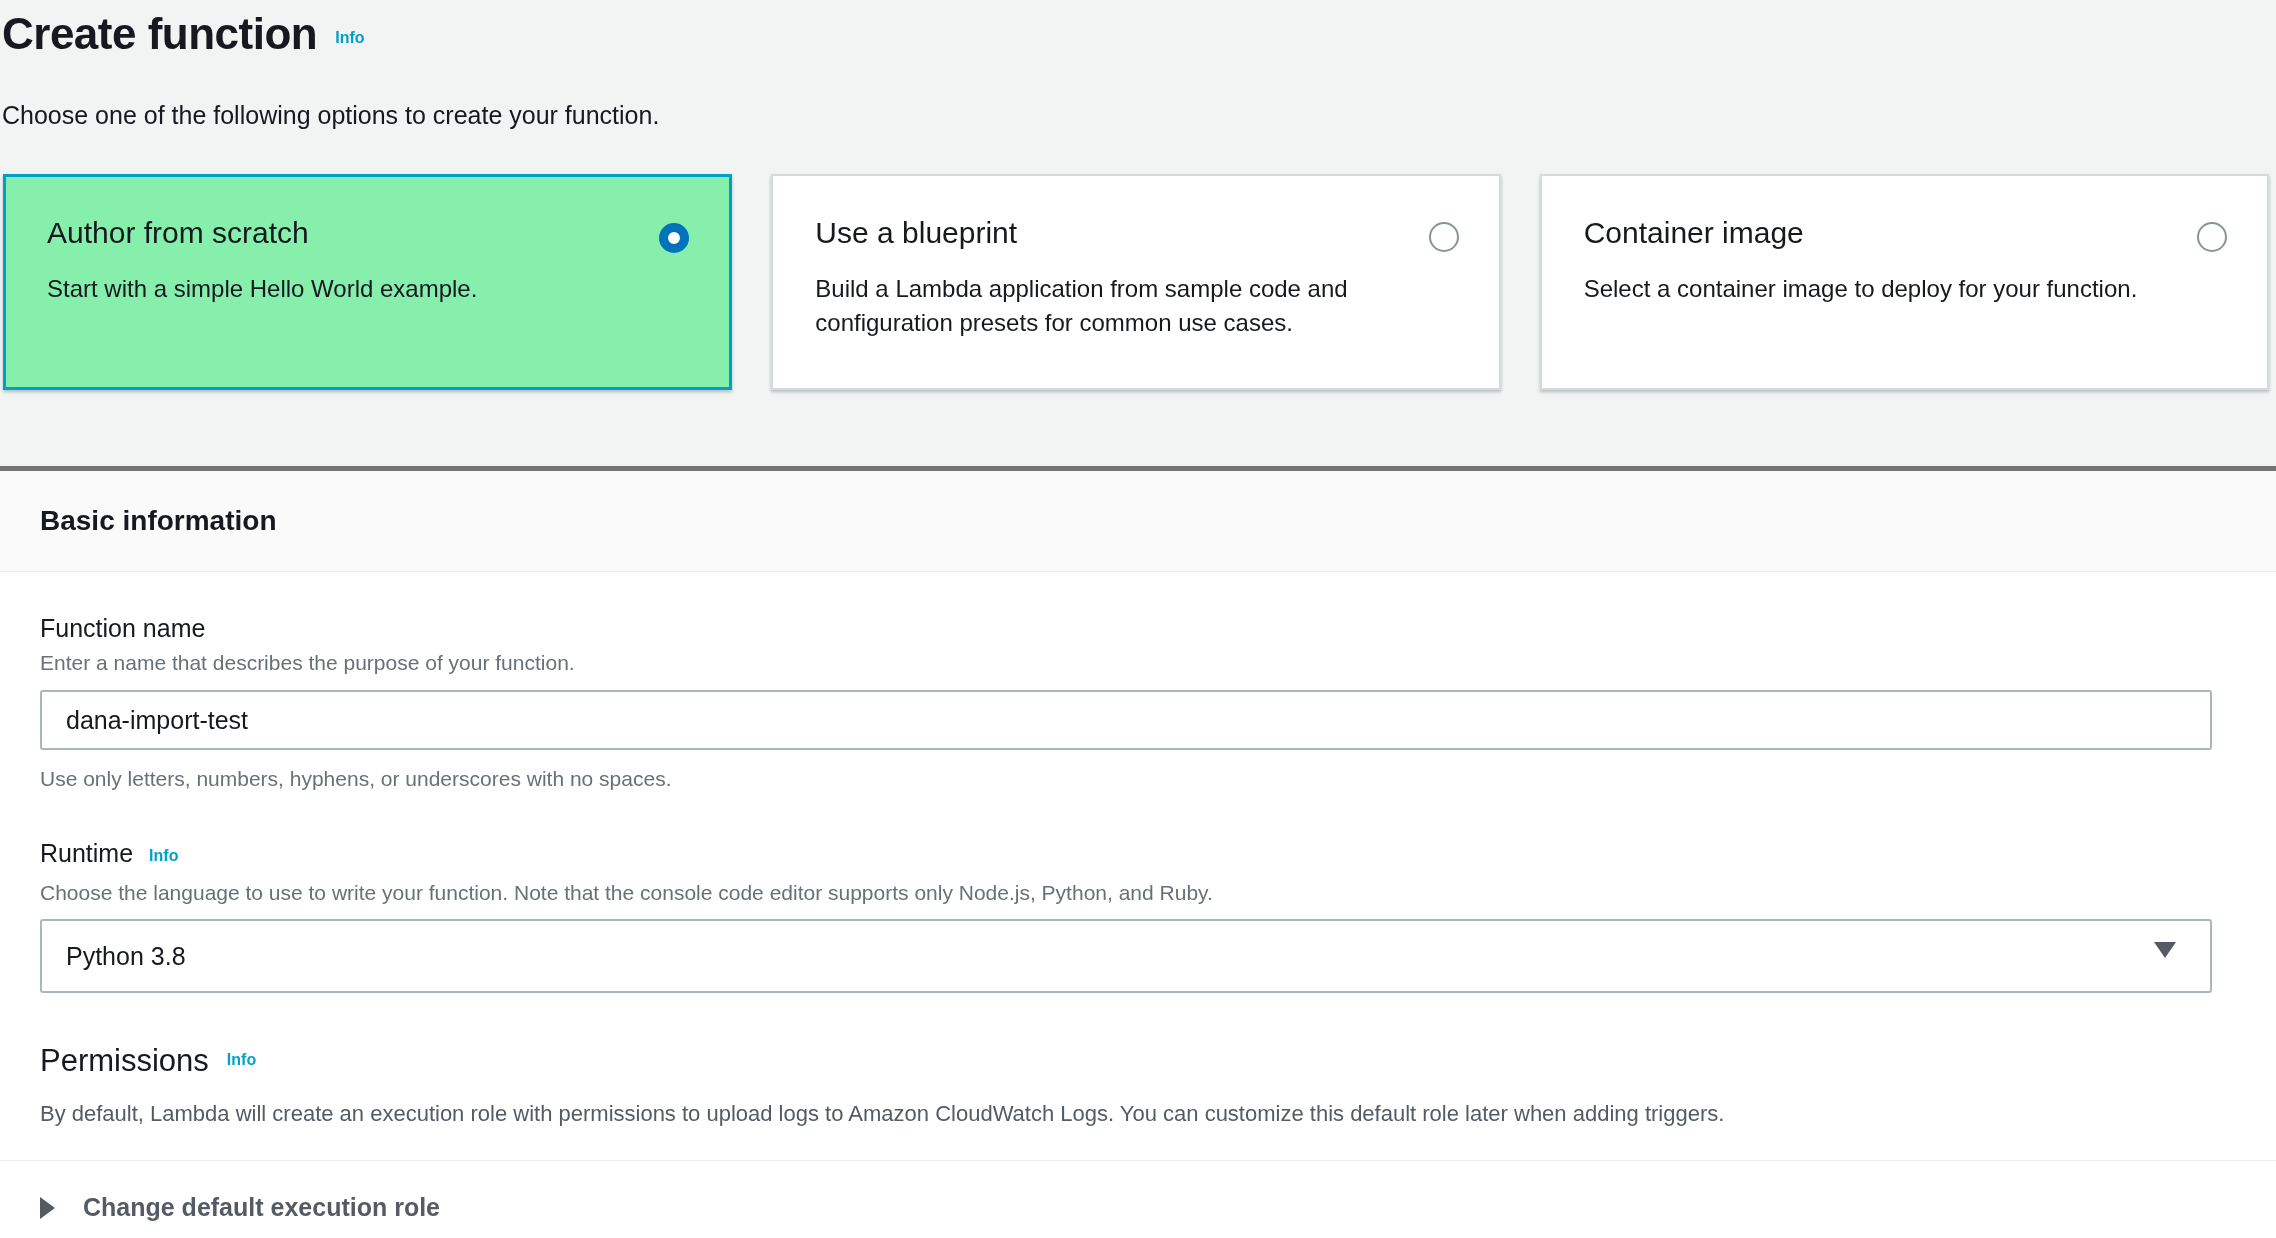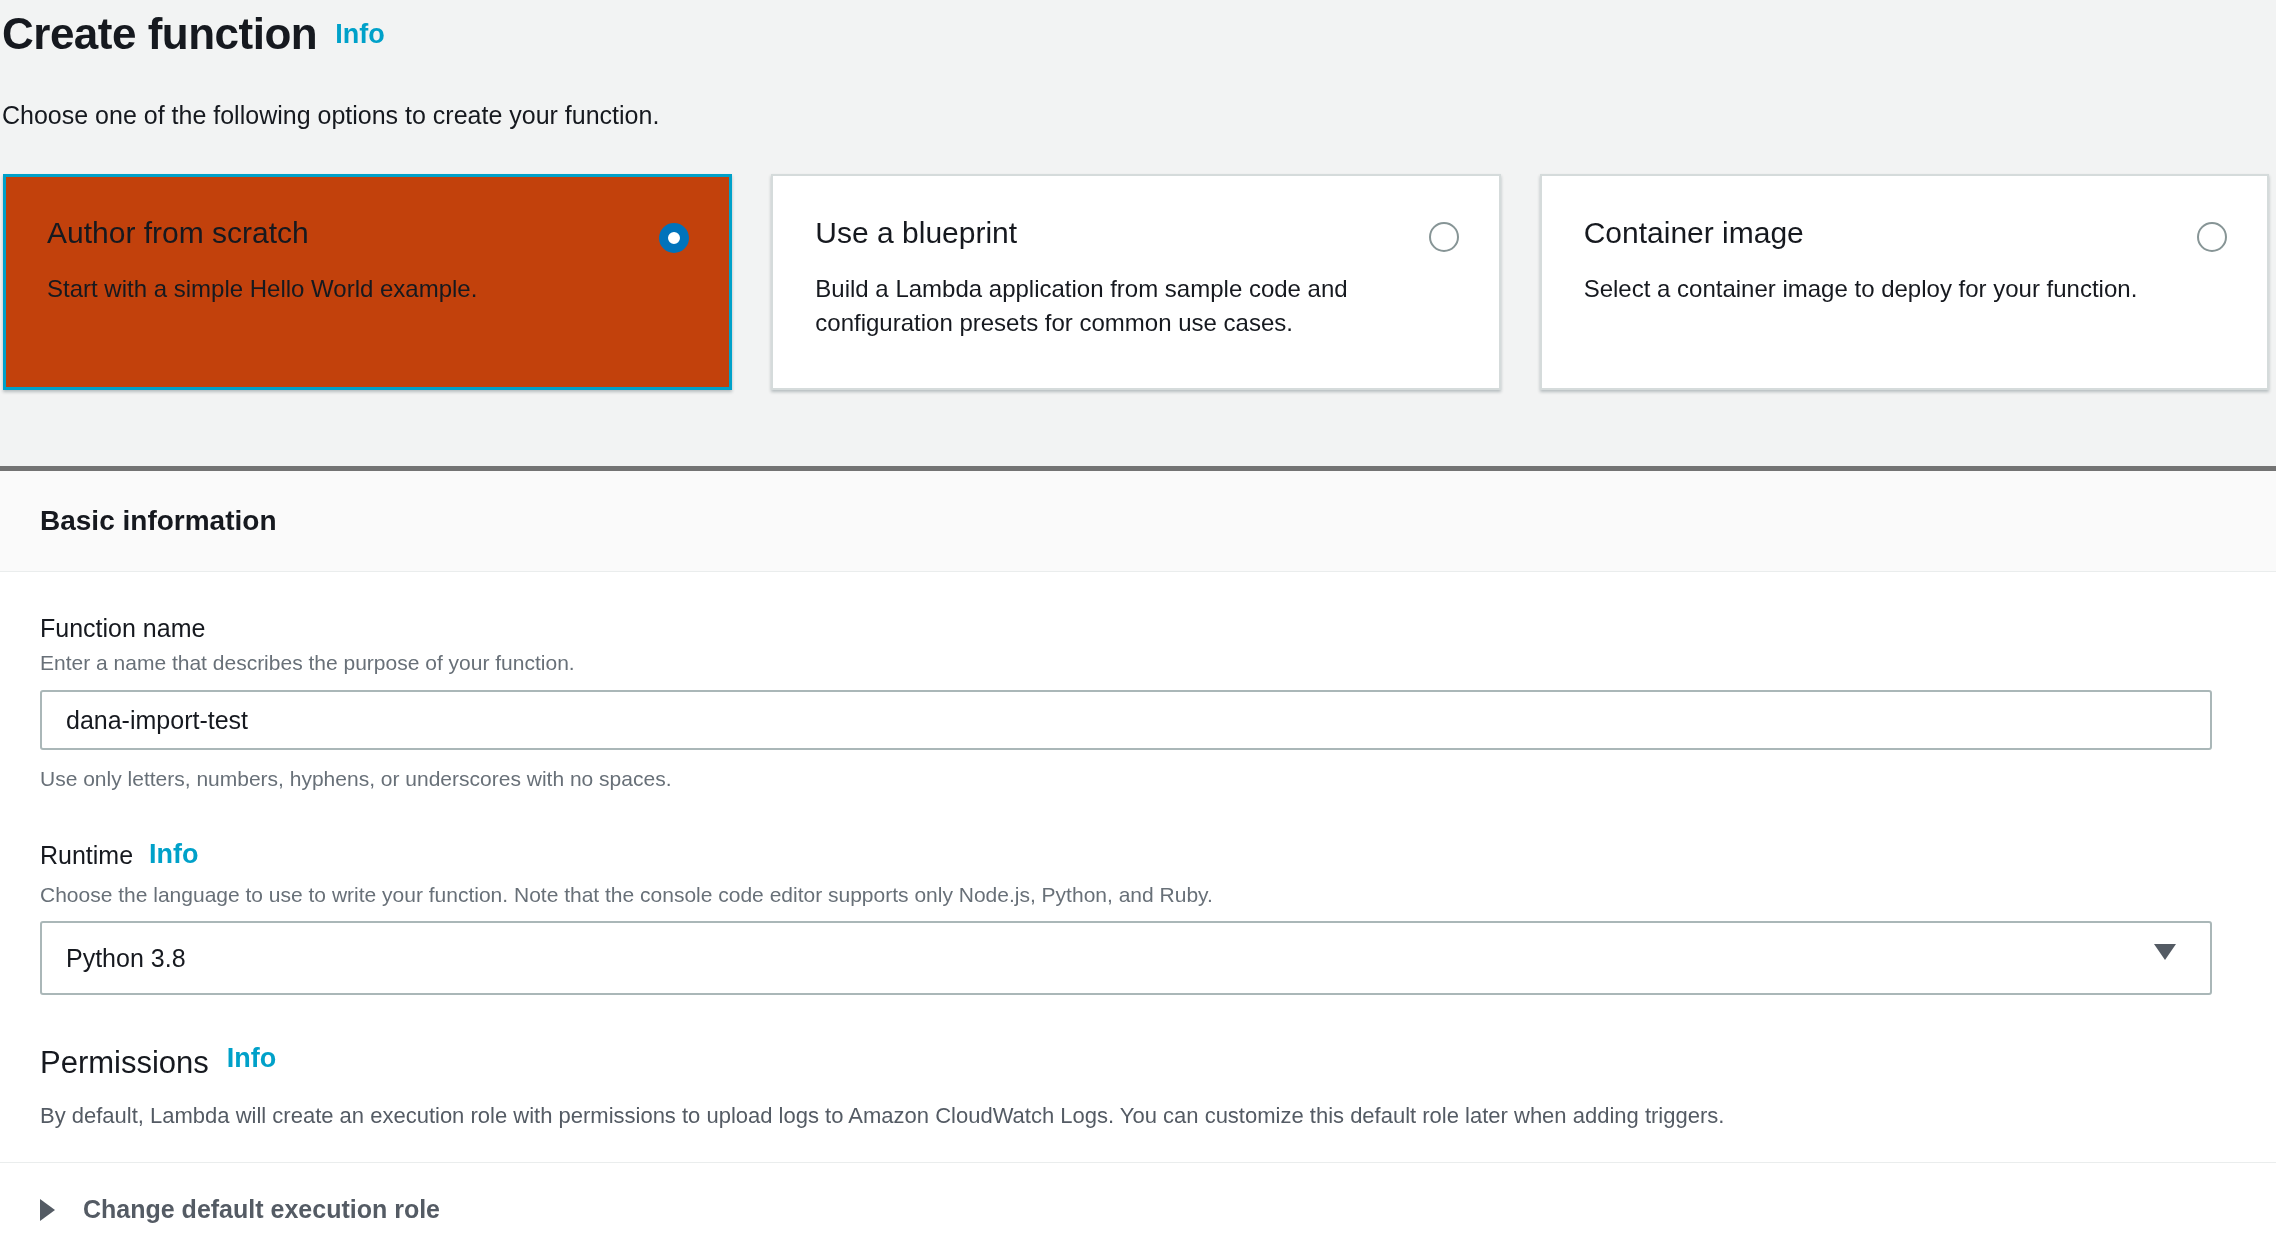--- a/index.html
+++ b/index.html
@@ -7,33 +7,33 @@
   body {
     width:2276px; height:1238px;
     background:#f2f3f3;
     font-family:"Liberation Sans", sans-serif;
     color:#16191f;
     overflow:hidden;
   }
   
   .header { padding:6px 0 0 2px; }
   .page-title { margin:0; font-size:44px; font-weight:700; line-height:56px; letter-spacing:-0.5px; display:inline; }
-  .info-link { font-size:27px; font-weight:700; color:#00a1c9; text-decoration:none; margin-left:18px; vertical-align:6px; cursor:pointer; }
+  .info-link { font-size:16px; font-weight:700; color:#00a1c9; text-decoration:none; margin-left:18px; vertical-align:6px; cursor:pointer; }
   .subtitle { margin:38px 0 0 0; font-size:25px; line-height:30px; }
 
   
   .cards { display:flex; gap:39px; margin:44px 7px 0 3px; }
   .card {
     position:relative; flex:1; height:216px;
     background:#ffffff; border:2px solid #d5dbdb;
     box-shadow:0 2px 3px rgba(0,28,36,.25);
     padding:40px 90px 0 42px;
     cursor:pointer;
   }
-  .card.selected { border:3px solid #00a1c9; background:#c2410c; padding:39px 89px 0 41px; }
+  .card.selected { border:3px solid #00a1c9; background:#86efac; padding:39px 89px 0 41px; }
   .card-title { font-size:30px; line-height:34px; }
   .card-desc { font-size:24px; line-height:34px; margin-top:22px; }
   .radio {
     position:absolute; top:46px; right:40px;
     width:30px; height:30px; border-radius:50%;
     background:#ffffff; border:2px solid #879596;
   }
   .radio.checked { border:9px solid #0073bb; }
 
   

